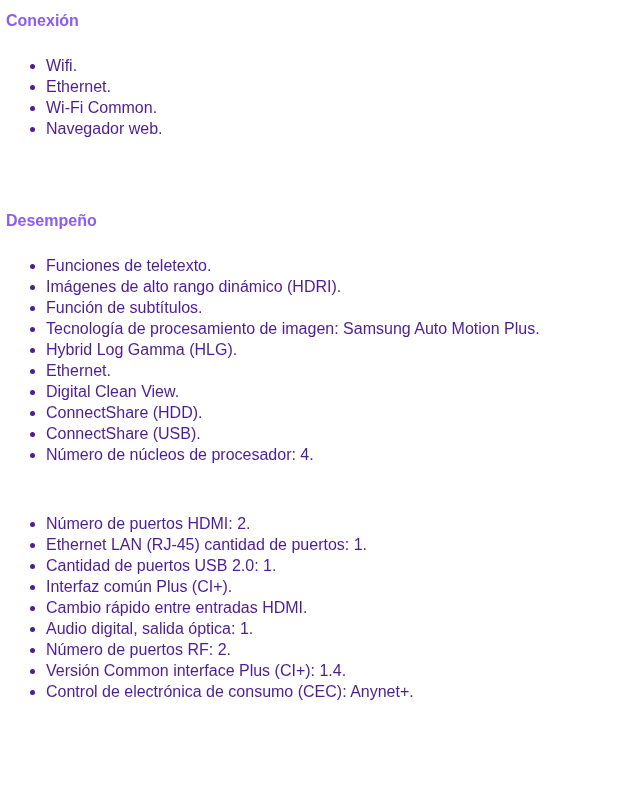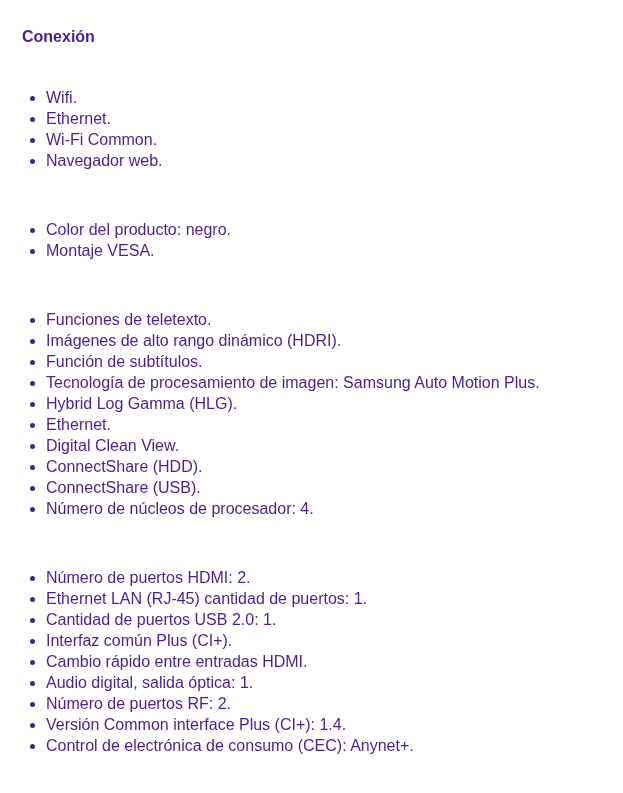--- a/index.html
+++ b/index.html
@@ -14,22 +14,22 @@
       font-family: "Liberation Sans", sans-serif;
       color: #222222;
     }
     .doc {
       padding: 0 6px;
     }
     h3.section-title {
       font-family: "Liberation Sans", sans-serif;
       font-size: 16px;
       font-weight: bold;
-      color: #4c1d95;
-      margin: 16px;
+      color: #8b5cf6;
+      margin: 0;
       line-height: 20px;
     }
     .section {
       margin: 0;
     }
     .section-first h3.section-title {
       padding-top: 11px;
     }
     ul.spec-list {
       margin: 0;
@@ -57,29 +57,26 @@
       <li>Ethernet.</li>
       <li>Wi-Fi Common.</li>
       <li>Navegador web.</li>
     </ul>
   </div>
 
   <div class="gap-section"></div>
 
   <div class="section">
     <div class="gap-title-list"></div>
-    <ul class="spec-list">
-      <li>Color del producto: negro.</li>
-      <li>Montaje VESA.</li>
-    </ul>
   </div>
 
   <div class="gap-section"></div>
 
   <div class="section">
+    <h3 class="section-title">Desempeño</h3>
     <div class="gap-title-list"></div>
     <ul class="spec-list">
       <li>Funciones de teletexto.</li>
       <li>Imágenes de alto rango dinámico (HDRI).</li>
       <li>Función de subtítulos.</li>
       <li>Tecnología de procesamiento de imagen: Samsung Auto Motion Plus.</li>
       <li>Hybrid Log Gamma (HLG).</li>
       <li>Ethernet.</li>
       <li>Digital Clean View.</li>
       <li>ConnectShare (HDD).</li>

